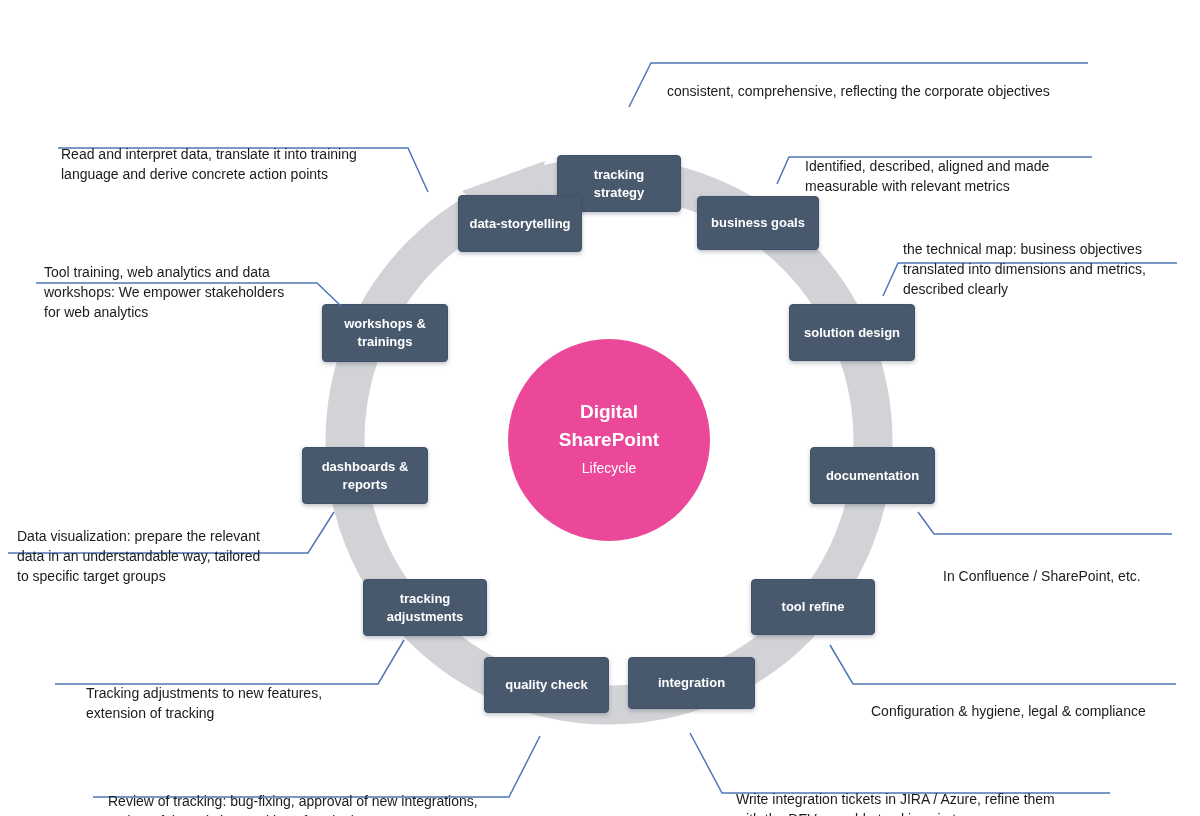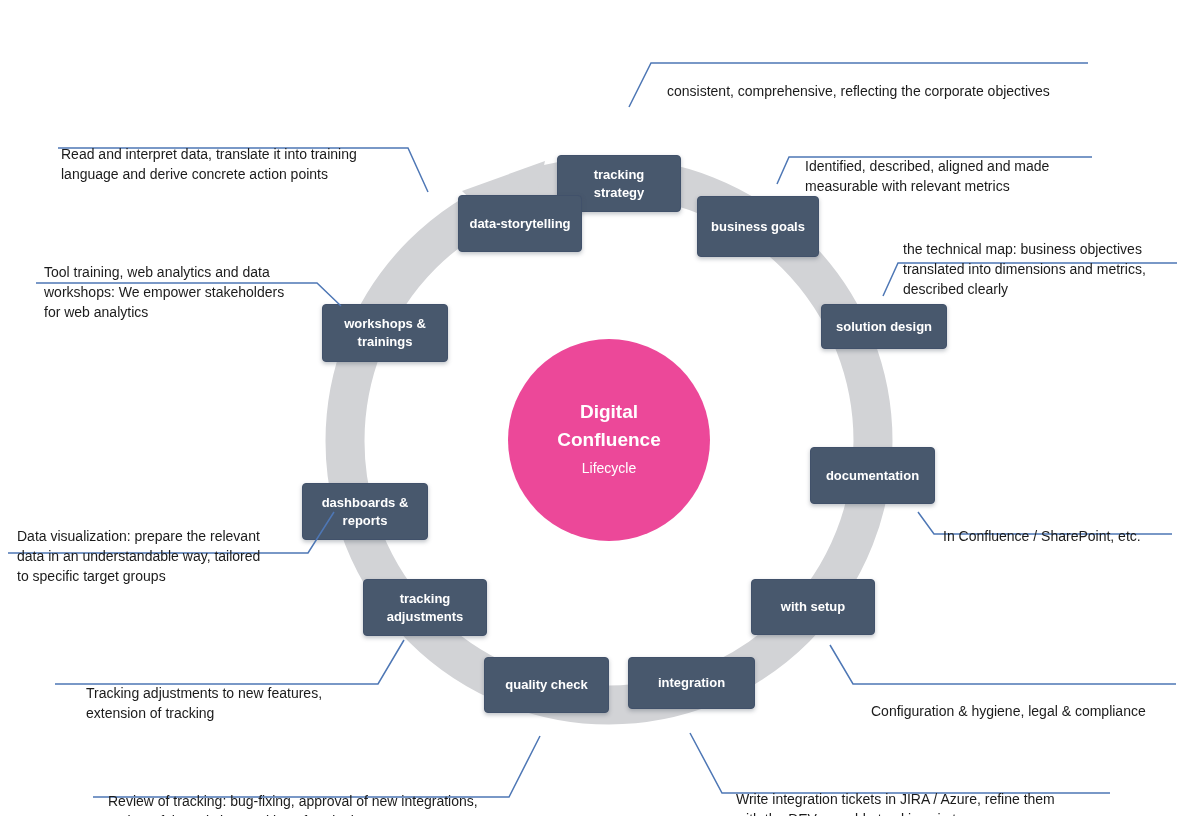--- a/index.html
+++ b/index.html
@@ -49,47 +49,47 @@
     <polyline points="690,733 722,793 1110,793" fill="none" stroke="#4e77b5" stroke-width="1.5"></polyline>
     <polyline points="540,736 509,797 93,797" fill="none" stroke="#4e77b5" stroke-width="1.5"></polyline>
     <polyline points="404,640 378,684 55,684" fill="none" stroke="#4e77b5" stroke-width="1.5"></polyline>
     <polyline points="334,512 308,553 8,553" fill="none" stroke="#4e77b5" stroke-width="1.5"></polyline>
     <polyline points="341,306 317,283 36,283" fill="none" stroke="#4e77b5" stroke-width="1.5"></polyline>
     <polyline points="428,192 408,148 58,148" fill="none" stroke="#4e77b5" stroke-width="1.5"></polyline>
   </svg>
 
   <div id="center-circle">
     <div class="t-bold">Digital</div>
-    <div class="t-bold">Confluence</div>
+    <div class="t-bold">SharePoint</div>
     <div class="t-reg">Lifecycle</div>
   </div>
 
   <div class="node" style="left:557px;top:155px;width:124px;height:57px;">tracking
 strategy</div>
-  <div class="node" style="left:697px;top:196px;width:122px;height:61px;">business goals</div>
-  <div class="node" style="left:821px;top:304px;width:126px;height:45px;">solution design</div>
+  <div class="node" style="left:697px;top:196px;width:122px;height:54px;">business goals</div>
+  <div class="node" style="left:789px;top:304px;width:126px;height:57px;">solution design</div>
   <div class="node" style="left:810px;top:447px;width:125px;height:57px;">documentation</div>
-  <div class="node" style="left:751px;top:579px;width:124px;height:56px;">with setup</div>
+  <div class="node" style="left:751px;top:579px;width:124px;height:56px;">tool refine</div>
   <div class="node" style="left:628px;top:657px;width:127px;height:52px;">integration</div>
   <div class="node" style="left:484px;top:657px;width:125px;height:56px;">quality check</div>
   <div class="node" style="left:363px;top:579px;width:124px;height:57px;">tracking
 adjustments</div>
-  <div class="node" style="left:302px;top:447px;width:126px;height:57px;margin-top:36px;">dashboards &amp;
+  <div class="node" style="left:302px;top:447px;width:126px;height:57px;">dashboards &amp;
 reports</div>
   <div class="node" style="left:322px;top:304px;width:126px;height:58px;">workshops &amp;
 trainings</div>
   <div class="node" style="left:418px;top:195px;width:124px;height:57px;margin-left:40px;">data-storytelling</div>
 
   <div class="ann" style="left:667px;top:37px;">consistent, comprehensive, reflecting the corporate objectives</div>
   <div class="ann" style="left:805px;top:112px;">Identified, described, aligned and made
 measurable with relevant metrics</div>
   <div class="ann" style="left:903px;top:195px;">the technical map: business objectives
 translated into dimensions and metrics,
 described clearly</div>
-  <div class="ann" style="left:943px;top:482px;">In Confluence / SharePoint, etc.</div>
+  <div class="ann" style="left:943px;top:522px;">In Confluence / SharePoint, etc.</div>
   <div class="ann" style="left:871px;top:657px;">Configuration &amp; hygiene, legal &amp; compliance</div>
   <div class="ann" style="left:736px;top:745px;">Write integration tickets in JIRA / Azure, refine them
 with the DEVs, enable tracking via tag manager</div>
   <div class="ann" style="left:108px;top:747px;">Review of tracking: bug-fixing, approval of new integrations,
 review of the existing tracking after deployments</div>
   <div class="ann" style="left:86px;top:639px;">Tracking adjustments to new features,
 extension of tracking</div>
   <div class="ann" style="left:17px;top:482px;">Data visualization: prepare the relevant
 data in an understandable way, tailored
 to specific target groups</div>

